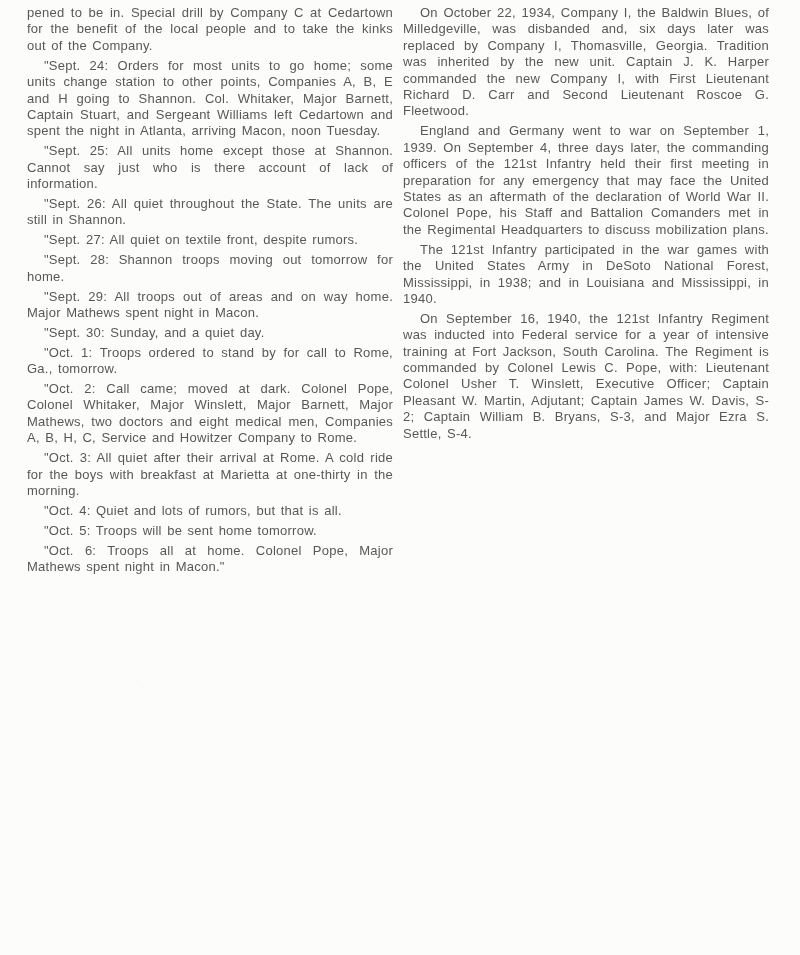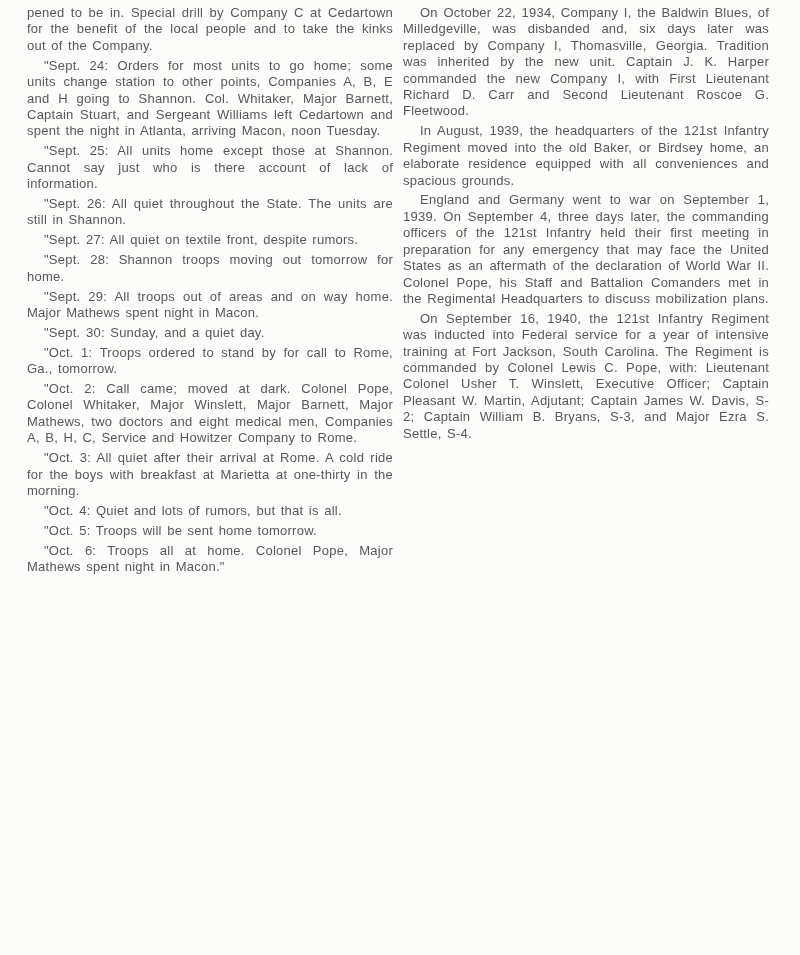--- a/index.html
+++ b/index.html
@@ -58,17 +58,17 @@
       <p class="para indent">"Sept. 30: Sunday, and a quiet day.</p>
       <p class="para indent">"Oct. 1: Troops ordered to stand by for call to Rome, Ga., tomorrow.</p>
       <p class="para indent">"Oct. 2: Call came; moved at dark.  Colonel Pope, Colonel Whitaker, Major Winslett, Major Barnett, Major Mathews, two doctors and eight medical men, Companies A, B, H, C, Service and Howitzer Company to Rome.</p>
       <p class="para indent">"Oct. 3: All quiet after their arrival at Rome.  A cold ride for the boys with breakfast at Marietta at one-thirty in the morning.</p>
       <p class="para indent">"Oct. 4: Quiet and lots of rumors, but that is all.</p>
       <p class="para indent">"Oct. 5: Troops will be sent home tomorrow.</p>
       <p class="para indent">"Oct. 6: Troops all at home.  Colonel Pope, Major Mathews spent night in Macon."</p>
     </div>
   <div class="column column-right">
       <p class="para indent">On October 22, 1934, Company I, the Baldwin Blues, of Milledgeville, was disbanded and, six days later was replaced by Company I, Thomasville, Georgia.  Tradition was inherited by the new unit.  Captain J. K. Harper commanded the new Company I, with First Lieutenant Richard D. Carr and Second Lieutenant Roscoe G. Fleetwood.</p>
-      <p class="para indent">In August, 1939, the headquarters of the 121st Infantry Regiment moved into the old Baker, or Birdsey home, an elaborate residence equipped with all conveniences and spacious grounds.</p>
       <p class="para indent">England and Germany went to war on September 1, 1939.  On September 4, three days later, the commanding officers of the 121st Infantry held their first meeting in preparation for any emergency that may face the United States as an aftermath of the declaration of World War II.  Colonel Pope, his Staff and Battalion Comanders met in the Regimental Headquarters to discuss mobilization plans.</p>
+      <p class="para indent">The 121st Infantry participated in the war games with the United States Army in DeSoto National Forest, Mississippi, in 1938; and in Louisiana and Mississippi, in 1940.</p>
       <p class="para indent">On September 16, 1940, the 121st Infantry Regiment was inducted into Federal service for a year of intensive training at Fort Jackson, South Carolina.  The Regiment is commanded by Colonel Lewis C. Pope, with: Lieutenant Colonel Usher T. Winslett, Executive Officer; Captain Pleasant W. Martin, Adjutant; Captain James W. Davis, S-2; Captain William B. Bryans, S-3, and Major Ezra S. Settle, S-4.</p>
     </div>
 </div>
 
 </body></html>

